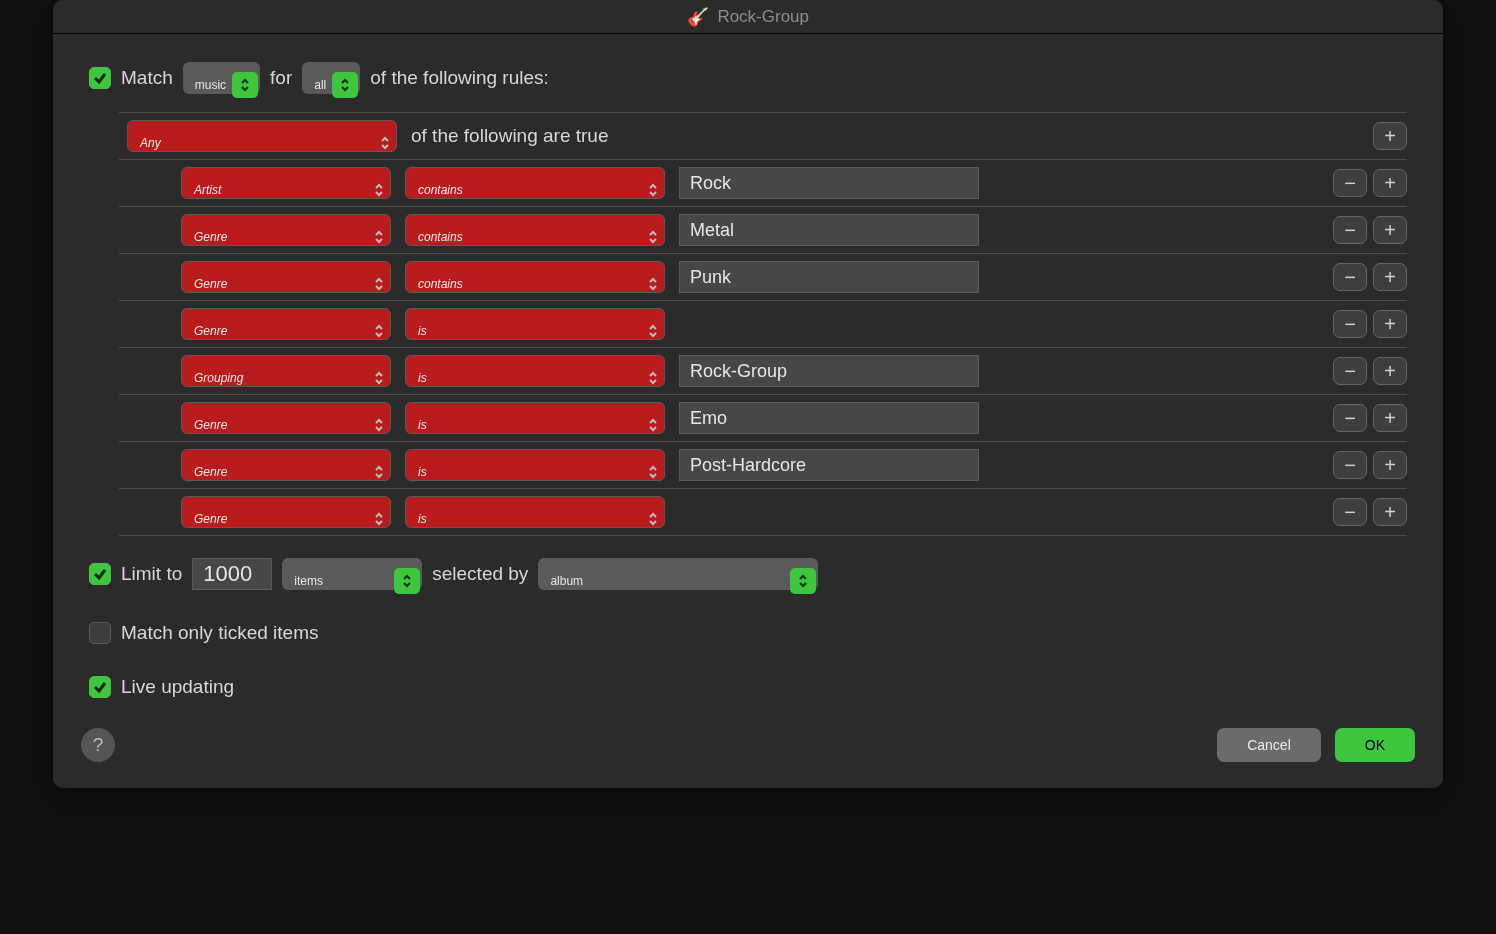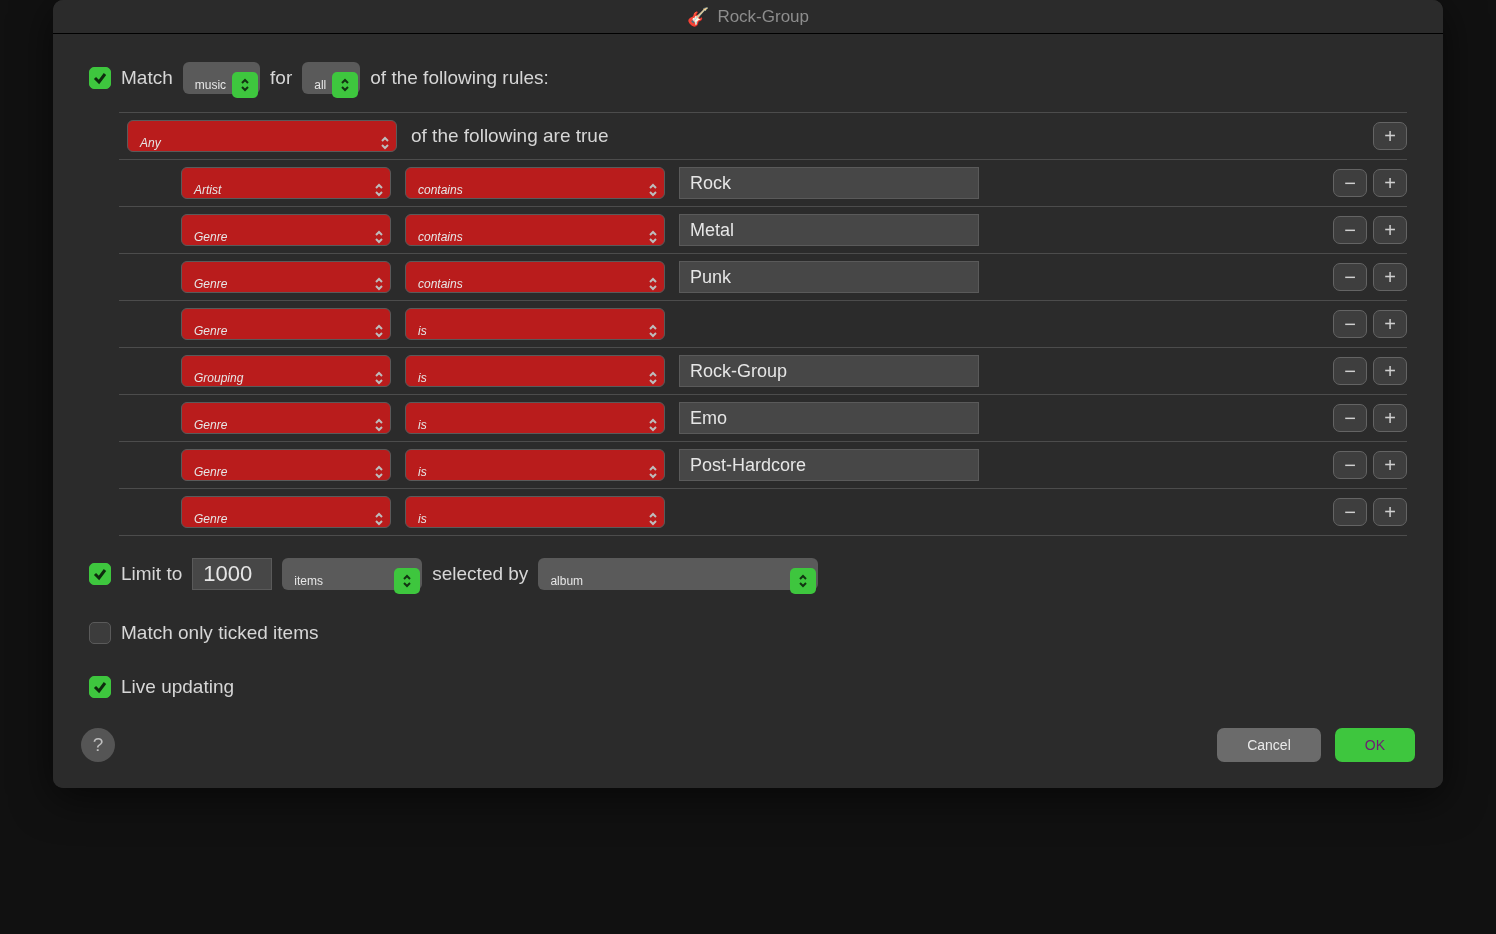--- a/index.html
+++ b/index.html
@@ -70,21 +70,21 @@
 
   .options{margin-top:22px;display:flex;flex-direction:column;gap:32px;}
   .limit-num{width:80px;height:32px;background:var(--field);border:1px solid var(--border);color:#e6e6e6;font-size:22px;padding:0 10px;text-align:left;}
   .limit-items{width:140px;text-align:right;}
   .limit-by{width:280px;}
 
   .footer{display:flex;align-items:center;padding:18px 28px 26px 28px;gap:14px;background:var(--bg);}
   .help{width:34px;height:34px;border-radius:50%;background:var(--help);display:flex;align-items:center;justify-content:center;color:#bfbfbf;font-size:19px;}
   .btn{height:34px;border-radius:7px;padding:0 30px;font-size:14px;display:inline-flex;align-items:center;justify-content:center;}
   .btn.cancel{background:var(--cancel);color:#eaeaea;}
-  .btn.ok{background:var(--green);color:#701a75;}
+  .btn.ok{background:var(--green);color:#000000;}
 </style>
 </head>
 <body>
 
 <div class="window">
   <div class="titlebar">
     <span class="app-icon">🎸</span>
     <span class="title-text">Rock-Group</span>
   </div>
 

